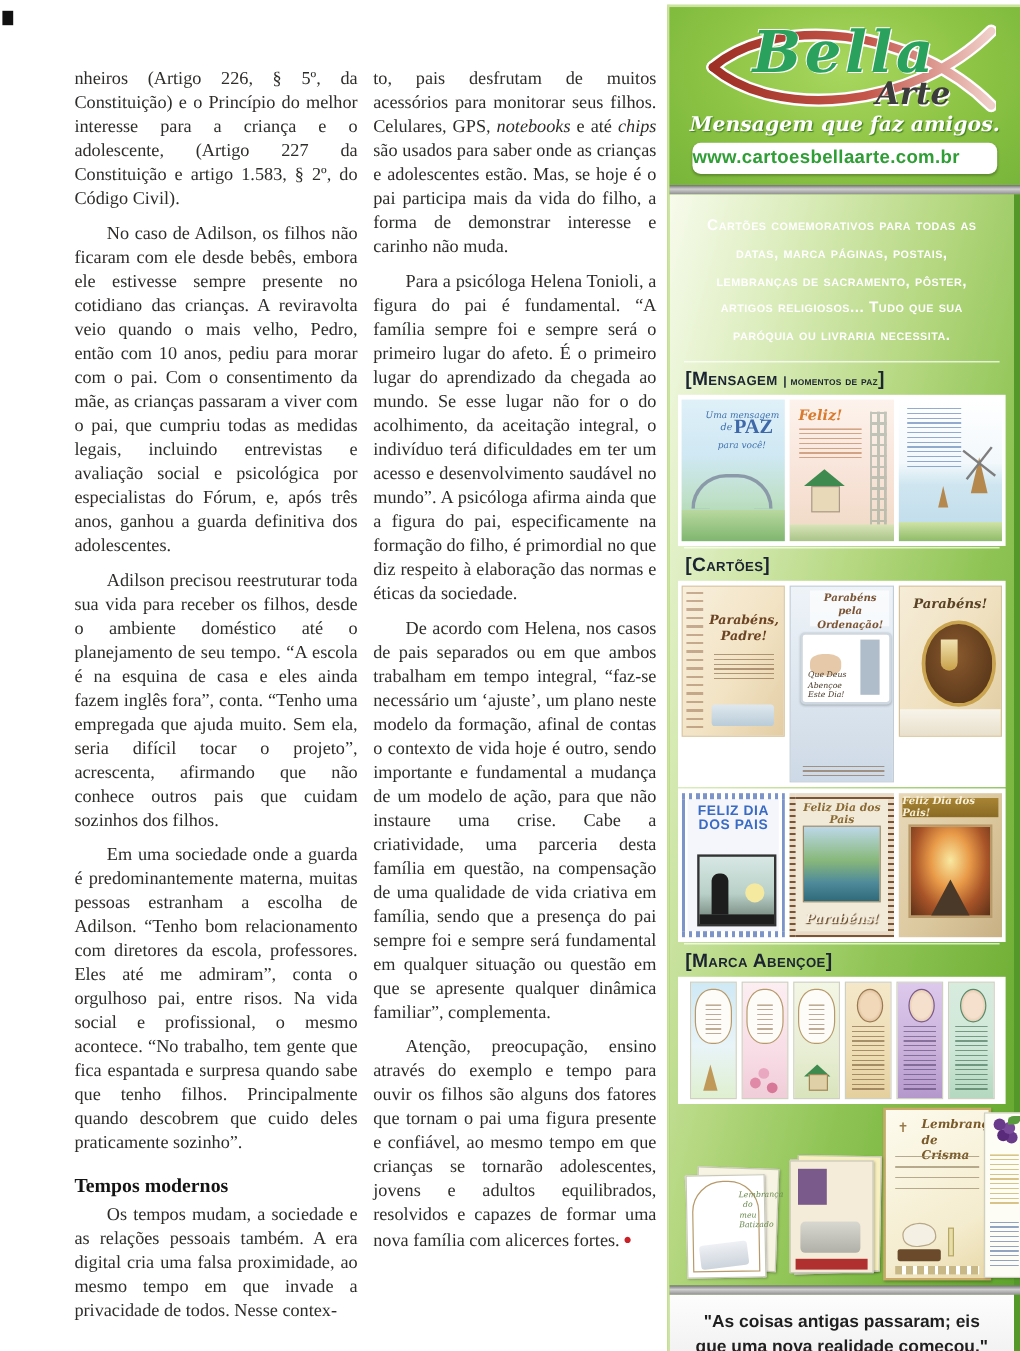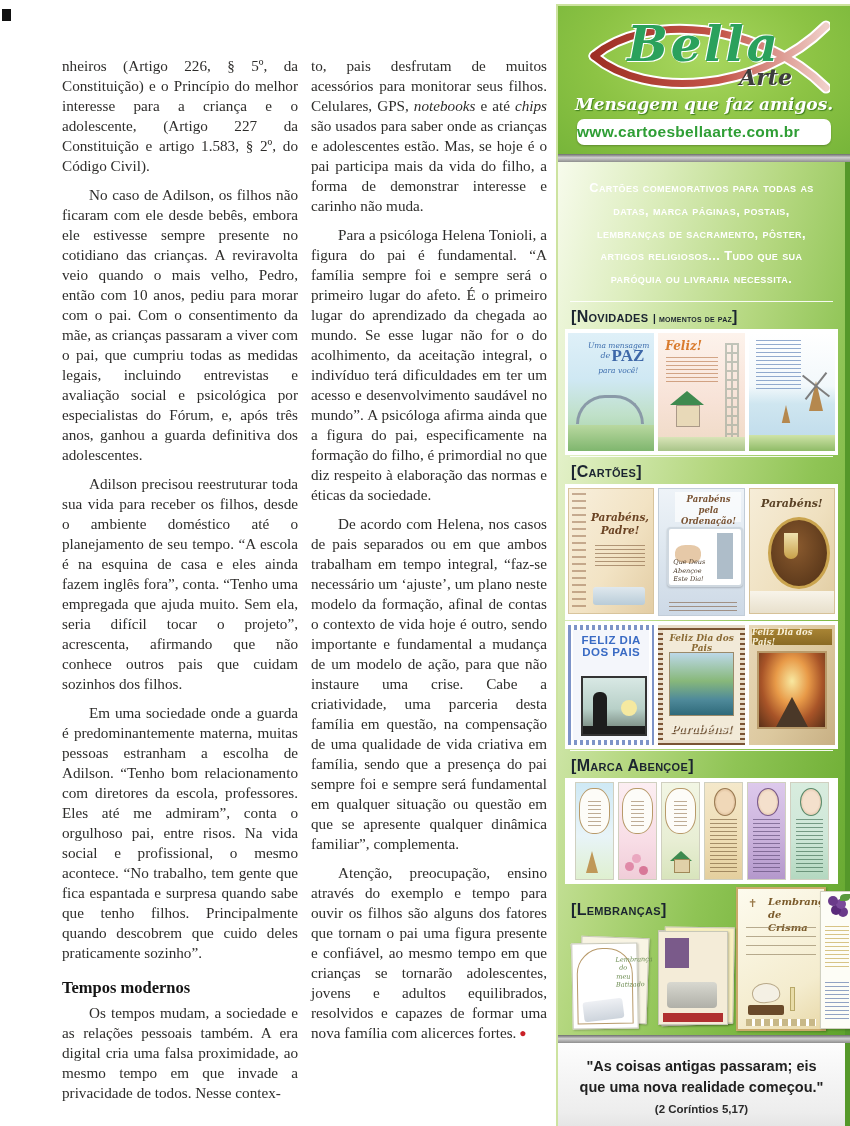--- a/index.html
+++ b/index.html
@@ -24,21 +24,21 @@
   .ad-header{height:148px;flex:0 0 auto;position:relative;
       background:radial-gradient(ellipse at 50% 35%, #a9d75f 0%, #8cc344 55%, #77b53a 100%);}
   .logo-wrap{position:absolute;left:0;top:2px;width:100%;height:86px;}
   .logo-fish{position:absolute;left:22px;top:0;}
   .logo-bella{position:absolute;left:0;top:8px;width:100%;text-align:center;
       font-family:"DejaVu Serif",serif;font-style:italic;font-weight:bold;
       font-size:48px;letter-spacing:3px;color:#2aa15c;
       text-shadow:1px 1px 0 #ffffff, -1px -1px 0 #ffffff;}
   .logo-arte{position:absolute;right:58px;top:56px;
       font-family:"DejaVu Serif",serif;font-style:italic;font-weight:bold;
-      font-size:22px;color:#3c3c3c;text-shadow:1px 1px 0 #ffffff;}
+      font-size:26px;color:#3c3c3c;text-shadow:1px 1px 0 #ffffff;}
   .tagline{position:absolute;left:0;top:88px;width:100%;text-align:center;
       font-family:"DejaVu Serif",serif;font-style:italic;font-weight:bold;
       font-size:17px;color:#ffffff;text-shadow:1px 1px 1px #3f7d1d;}
   .site-bar{position:absolute;left:50%;transform:translateX(-50%);top:113px;
       width:254px;height:26px;background:#ffffff;border-radius:7px;
       display:flex;align-items:center;justify-content:flex-start;
       box-shadow:0 1px 2px rgba(0,0,0,.25);}
   .site-bar span{font-weight:bold;font-size:15.5px;color:#2f9e35;letter-spacing:.3px;}
 
   .bevel{height:8px;flex:0 0 auto;
@@ -103,21 +103,21 @@
   
   .card-padre{height:126px;background:linear-gradient(120deg,#f8efdc 0%,#f2e3c4 55%,#e3cda4 100%);
       border:1px solid #d8c49c;}
   .padre-vine{position:absolute;left:3px;top:4px;width:14px;height:116px;color:#8a5a3a;
       background:repeating-linear-gradient(to bottom,#8a5a3a 0 2px,transparent 2px 7px);opacity:.45;}
   .padre-t{position:absolute;top:22px;left:20px;width:62px;text-align:center;
       font-family:"DejaVu Serif",serif;font-style:italic;font-weight:bold;color:#6b4424;font-size:10.5px;line-height:1.25;}
   .padre-lines{position:absolute;top:56px;left:26px;width:50px;height:22px;color:#7a5434;}
   .padre-ship{position:absolute;left:24px;bottom:8px;width:52px;height:18px;
       background:linear-gradient(#dfe8ee,#b9ccd8);border-radius:3px;}
-  .card-orden{height:128px;background:linear-gradient(#eef3f8 0%,#dfe8f0 45%,#cdd9e6 100%);
+  .card-orden{height:164px;background:linear-gradient(#eef3f8 0%,#dfe8f0 45%,#cdd9e6 100%);
       border:1px solid #c2cdd8;}
   .orden-band{position:absolute;top:3px;left:16px;right:3px;height:30px;
       background:rgba(255,255,255,.65);}
   .orden-h{position:absolute;top:5px;left:18px;right:4px;text-align:center;
       font-family:"DejaVu Serif",serif;font-style:italic;font-weight:bold;color:#7a5434;
       font-size:8.5px;line-height:1.3;}
   .orden-photo{position:absolute;top:38px;left:8px;width:72px;height:56px;background:#ffffff;
       border:2px solid #cfd8e0;border-radius:4px;box-shadow:0 1px 2px rgba(0,0,0,.2);}
   .orden-stole{position:absolute;top:4px;right:8px;width:16px;height:46px;background:#aebdc9;}
   .orden-hand{position:absolute;top:16px;left:6px;width:26px;height:18px;background:#e6c9a8;
@@ -294,21 +294,21 @@
   </div>
 
   <div class="bevel"></div>
 
   <div class="ad-body">
 
     <div class="intro">Cartões comemorativos para todas as datas, marca páginas, postais, lembranças de sacramento, pôster, artigos religiosos... Tudo que sua paróquia ou livraria necessita.</div>
     <div class="w-rule"></div>
 
     <div class="sec-head">
-      <span>[</span><span>Novidades</span> <span class="sub">| momentos de paz</span><span>]</span>
+      <span>[</span><span>Mensagem</span> <span class="sub">| momentos de paz</span><span>]</span>
     </div>
 
     <div class="strip">
       <div class="card card-paz">
         <span class="paz-l1">Uma mensagem</span>
         <span class="paz-l2">de</span>
         <span class="paz-l3">PAZ</span>
         <span class="paz-l4">para você!</span>
         <div class="paz-bridge"></div>
         <div class="paz-green"></div>
@@ -418,23 +418,20 @@
         <div class="bm-face"></div>
         <div class="bm-pray tlines"></div>
       </div>
       <div class="bm bm6">
         <div class="bm-face"></div>
         <div class="bm-pray tlines"></div>
       </div>
     </div>
 
     <div class="lembr">
-      <div class="sec-head">
-        <span>[</span><span>Lembranças</span><span>]</span>
-      </div>
       <div class="sheet cert-b1"></div>
       <div class="sheet cert-b2"></div>
       <div class="sheet cert">
         <span class="cert-cross">✝</span>
         <div class="cert-t">Lembrança de Crisma</div>
         <div class="cert-lines"></div>
         <div class="cert-dove"></div>
         <div class="cert-book"></div>
         <div class="cert-candle"></div>
         <div class="cert-film"></div>

